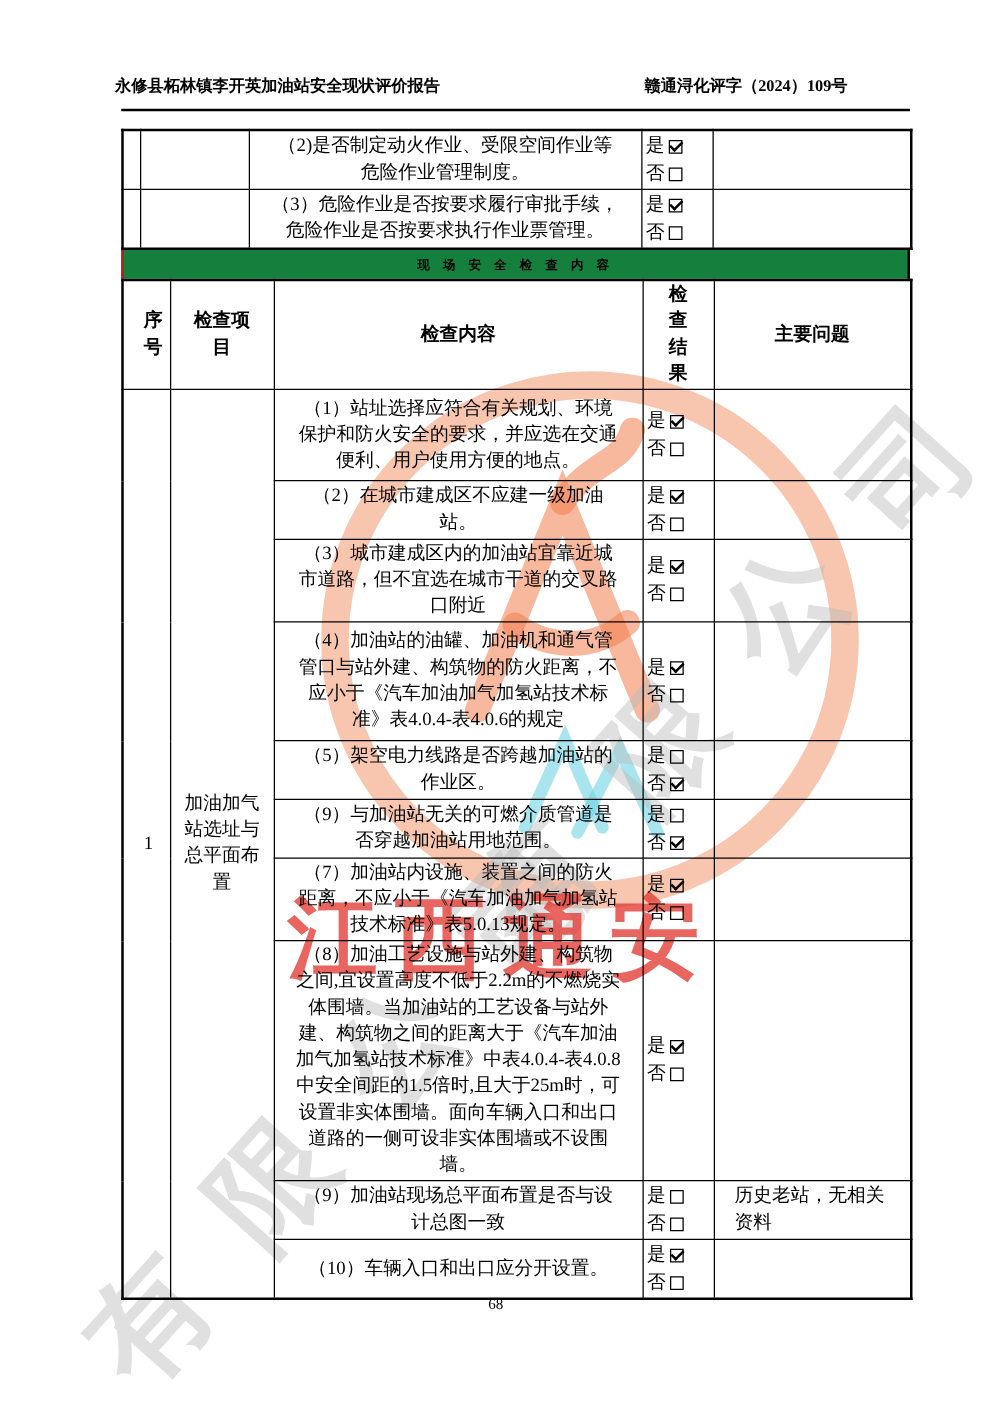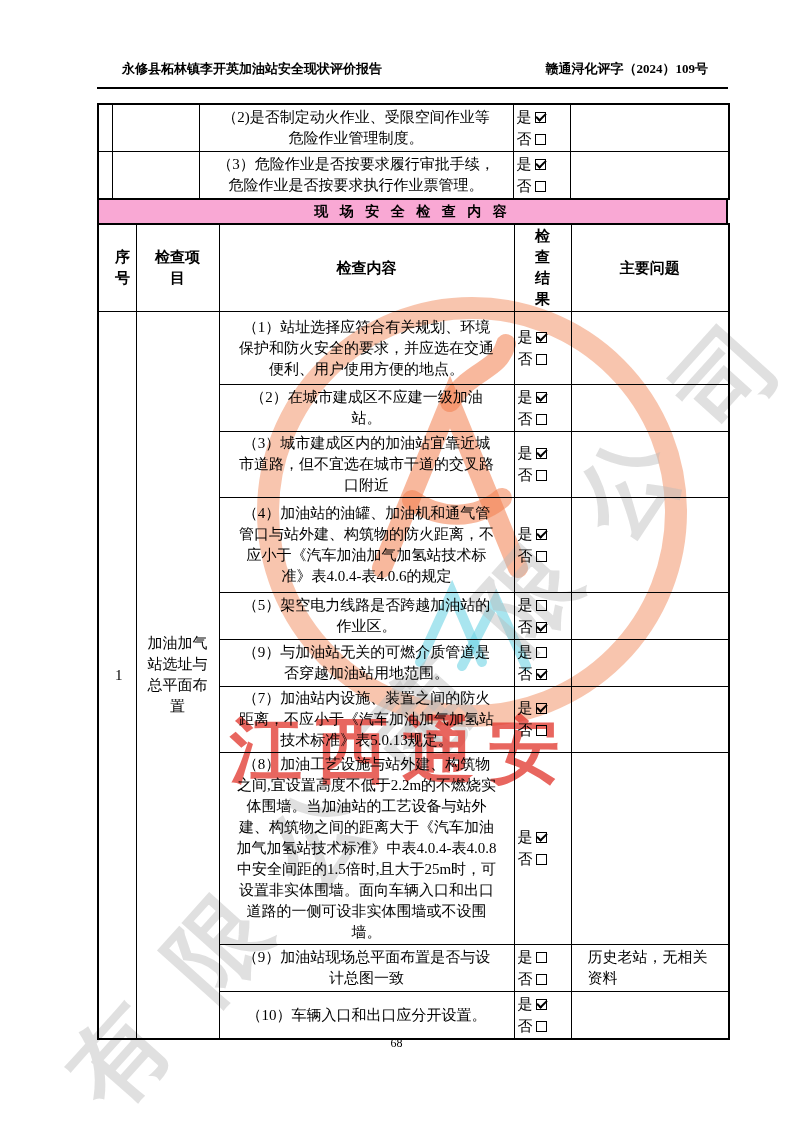--- a/index.html
+++ b/index.html
@@ -15,21 +15,21 @@
     transform:rotate(-48deg);transform-origin:left top;
   }
   .wm-gray-1{left:350px;top:700px;}
   .wm-gray-2{left:40px;top:1050px;}
   .wm-red{
     position:absolute;left:230px;top:703px;font-size:72px;font-weight:bold;
     letter-spacing:14px;white-space:nowrap;color:rgba(226,59,50,0.78);
   }
   
   .doc-header{
-    position:absolute;left:122px;top:60px;width:586px;z-index:1;
+    position:absolute;left:92px;top:60px;width:586px;z-index:1;
     display:flex;justify-content:space-between;align-items:flex-end;
     font-size:13px;font-weight:bold;
   }
   .header-rule{position:absolute;left:97px;top:87px;width:631px;border-top:2.5px solid #000;z-index:1;}
   
   .content{position:absolute;left:97px;top:103px;width:631px;z-index:1;}
   table{border-collapse:collapse;table-layout:fixed;width:631px;background:transparent;}
   table.doc-table{border:2px solid #000;}
   td,th{border:1px solid #000;padding:1px 16px;font-size:15px;line-height:21px;vertical-align:middle;overflow:hidden;}
   .content-cell{text-align:center;}
@@ -43,23 +43,23 @@
     display:inline-block;width:11px;height:11px;border:1.5px solid #000;
     position:relative;box-sizing:border-box;background:transparent;flex:0 0 auto;
   }
   .cb.on::after{
     content:"";position:absolute;left:0px;top:0px;width:8px;height:4px;
     border-left:2px solid #000;border-bottom:2px solid #000;
     transform:rotate(-45deg);
   }
   
   .banner{
-    height:23px;background:#f9a8d4;border-left:2px solid #000000;border-right:2px solid #000;
+    height:23px;background:#15803d;border-left:2px solid #b91c1c;border-right:2px solid #000;
     display:flex;align-items:center;justify-content:center;
-    font-size:14px;font-weight:bold;letter-spacing:4px;
+    font-size:10px;font-weight:bold;letter-spacing:4px;
   }
   .page-num{position:absolute;left:0;top:1036px;width:100%;text-align:center;font-size:12px;z-index:1;}
 </style>
 </head>
 <body>
 
 <div class="wm">
   <div class="wm-gray-text wm-gray-1">有限公司</div>
   <div class="wm-gray-text wm-gray-2">有限公司</div>
   <svg width="793" height="1122" viewBox="0 0 793 1122">

